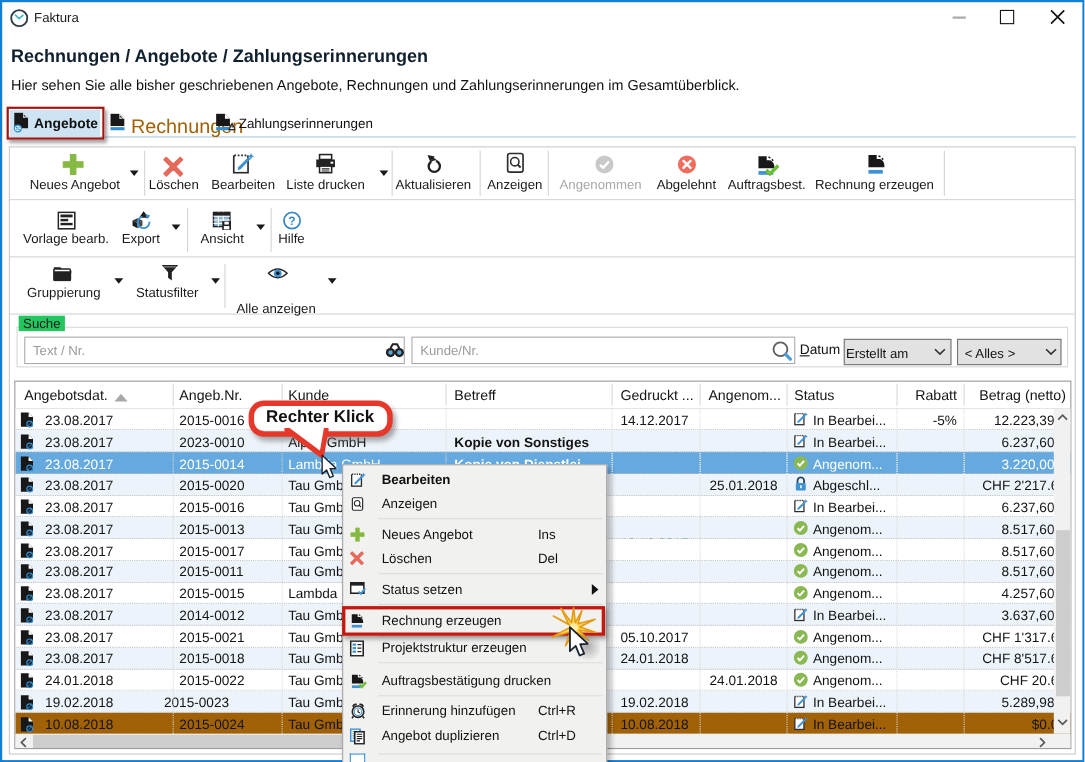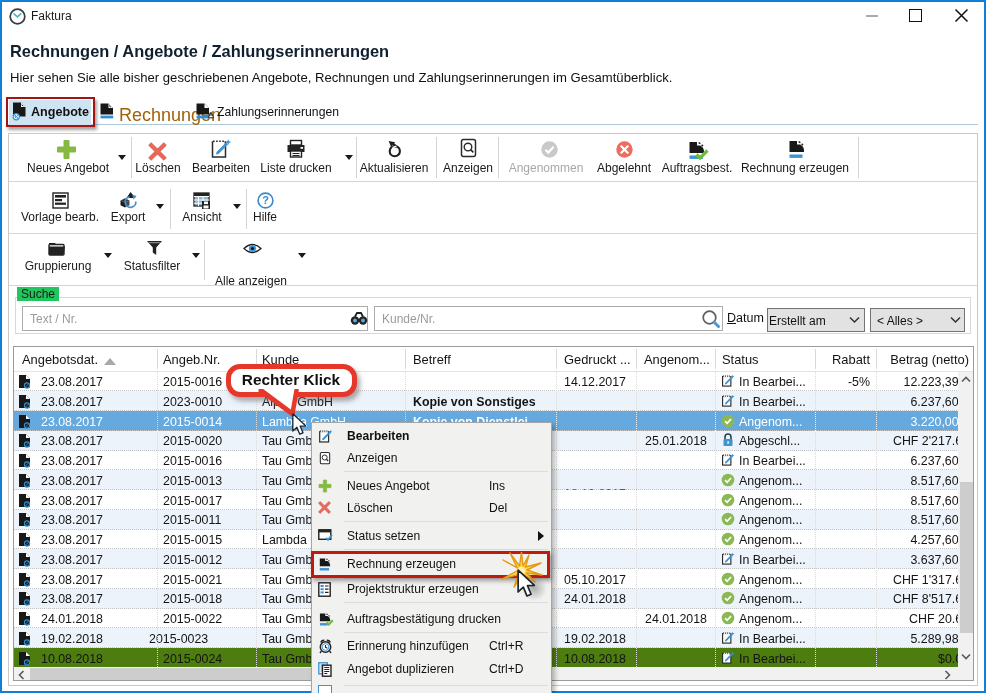--- a/index.html
+++ b/index.html
@@ -423,21 +423,21 @@
 <div class="cell rf rightc" style="left:832px;top:3.5px;width:123px;color:#141414;">4.257,60 €</div>
 </div>
 <div class="abs" style="left:0;top:202.25px;width:961px;height:19.75px;background:#edf3fa;border-bottom:1px dotted #c3c3c3;box-sizing:border-box;">
 <svg class="abs" style="left:4px;top:2.5px;" width="13" height="15" viewBox="0 0 13 15">
         <path d="M1 1 h7 l4 4 v7.5 q0 1.5 -1.5 1.5 h-9.5 z" fill="#181818"></path>
         <path d="M8 1 l4 4 h-4 z" fill="#fff"></path>
         <circle cx="9" cy="11.5" r="2.6" fill="none" stroke="#2f8fd4" stroke-width="1.1"></circle>
         <path d="M7.2 13.3 L10.8 9.7" stroke="#2f8fd4" stroke-width="0.9"></path>
       </svg>
 <div class="cell rf" style="left:27px;top:3.5px;color:#141414;">23.08.2017</div>
-<div class="cell rf" style="left:149px;top:3.5px;color:#141414;">2015-0012</div>
+<div class="cell rf" style="left:149px;top:3.5px;color:#141414;">2014-0012</div>
 <div class="cell rf" style="left:248px;top:3.5px;color:#141414;">Tau GmbH</div>
 <svg class="abs" style="left:707px;top:2.5px;" width="14" height="14" viewBox="0 0 22 22">
         <rect x="2.5" y="4" width="13" height="15" fill="#fff" stroke="#2b2b2b" stroke-width="1.8"></rect>
         <path d="M3.5 4 h11" stroke="#fff" stroke-width="2.6"></path>
         <path d="M3 3.2 h12" stroke="#2b2b2b" stroke-width="2" stroke-dasharray="1.6 1.5"></path>
         <path d="M6 16.5 L8.5 16 L16.5 8 L14.5 6 L6.5 14 Z" fill="#3f93d2"></path>
         <path d="M14.5 6 L16.5 8 L18 6.5 L16 4.5 Z" fill="#3f93d2"></path>
         <path d="M18.2 1.2 l0.9 2 l2 0.9 l-2 0.9 l-0.9 2 l-0.9 -2 l-2 -0.9 l2 -0.9 z" fill="#3f93d2"></path>
       </svg>
 <div class="cell rf" style="left:725px;top:3.5px;color:#141414;">In Bearbei...</div>
@@ -512,21 +512,21 @@
         <rect x="2.5" y="4" width="13" height="15" fill="#fff" stroke="#2b2b2b" stroke-width="1.8"></rect>
         <path d="M3.5 4 h11" stroke="#fff" stroke-width="2.6"></path>
         <path d="M3 3.2 h12" stroke="#2b2b2b" stroke-width="2" stroke-dasharray="1.6 1.5"></path>
         <path d="M6 16.5 L8.5 16 L16.5 8 L14.5 6 L6.5 14 Z" fill="#3f93d2"></path>
         <path d="M14.5 6 L16.5 8 L18 6.5 L16 4.5 Z" fill="#3f93d2"></path>
         <path d="M18.2 1.2 l0.9 2 l2 0.9 l-2 0.9 l-0.9 2 l-0.9 -2 l-2 -0.9 l2 -0.9 z" fill="#3f93d2"></path>
       </svg>
 <div class="cell rf" style="left:725px;top:3.5px;color:#141414;">In Bearbei...</div>
 <div class="cell rf rightc" style="left:832px;top:3.5px;width:123px;color:#141414;">5.289,98 €</div>
 </div>
-<div class="abs" style="left:0;top:301.0px;width:961px;height:19.75px;background:#4d7c0f;border-bottom:1px dotted #c3c3c3;box-sizing:border-box;">
+<div class="abs" style="left:0;top:301.0px;width:961px;height:19.75px;background:#a16207;border-bottom:1px dotted #c3c3c3;box-sizing:border-box;">
 <svg class="abs" style="left:4px;top:2.5px;" width="13" height="15" viewBox="0 0 13 15">
         <path d="M1 1 h7 l4 4 v7.5 q0 1.5 -1.5 1.5 h-9.5 z" fill="#181818"></path>
         <path d="M8 1 l4 4 h-4 z" fill="#fff"></path>
         <circle cx="9" cy="11.5" r="2.6" fill="none" stroke="#2f8fd4" stroke-width="1.1"></circle>
         <path d="M7.2 13.3 L10.8 9.7" stroke="#2f8fd4" stroke-width="0.9"></path>
       </svg>
 <div class="cell rf" style="left:27px;top:3.5px;color:#141414;">10.08.2018</div>
 <div class="cell rf" style="left:149px;top:3.5px;color:#141414;">2015-0024</div>
 <div class="cell rf" style="left:248px;top:3.5px;color:#141414;">Tau GmbH</div>
 <div class="cell rf" style="left:550px;top:3.5px;color:#141414;">10.08.2018</div>

